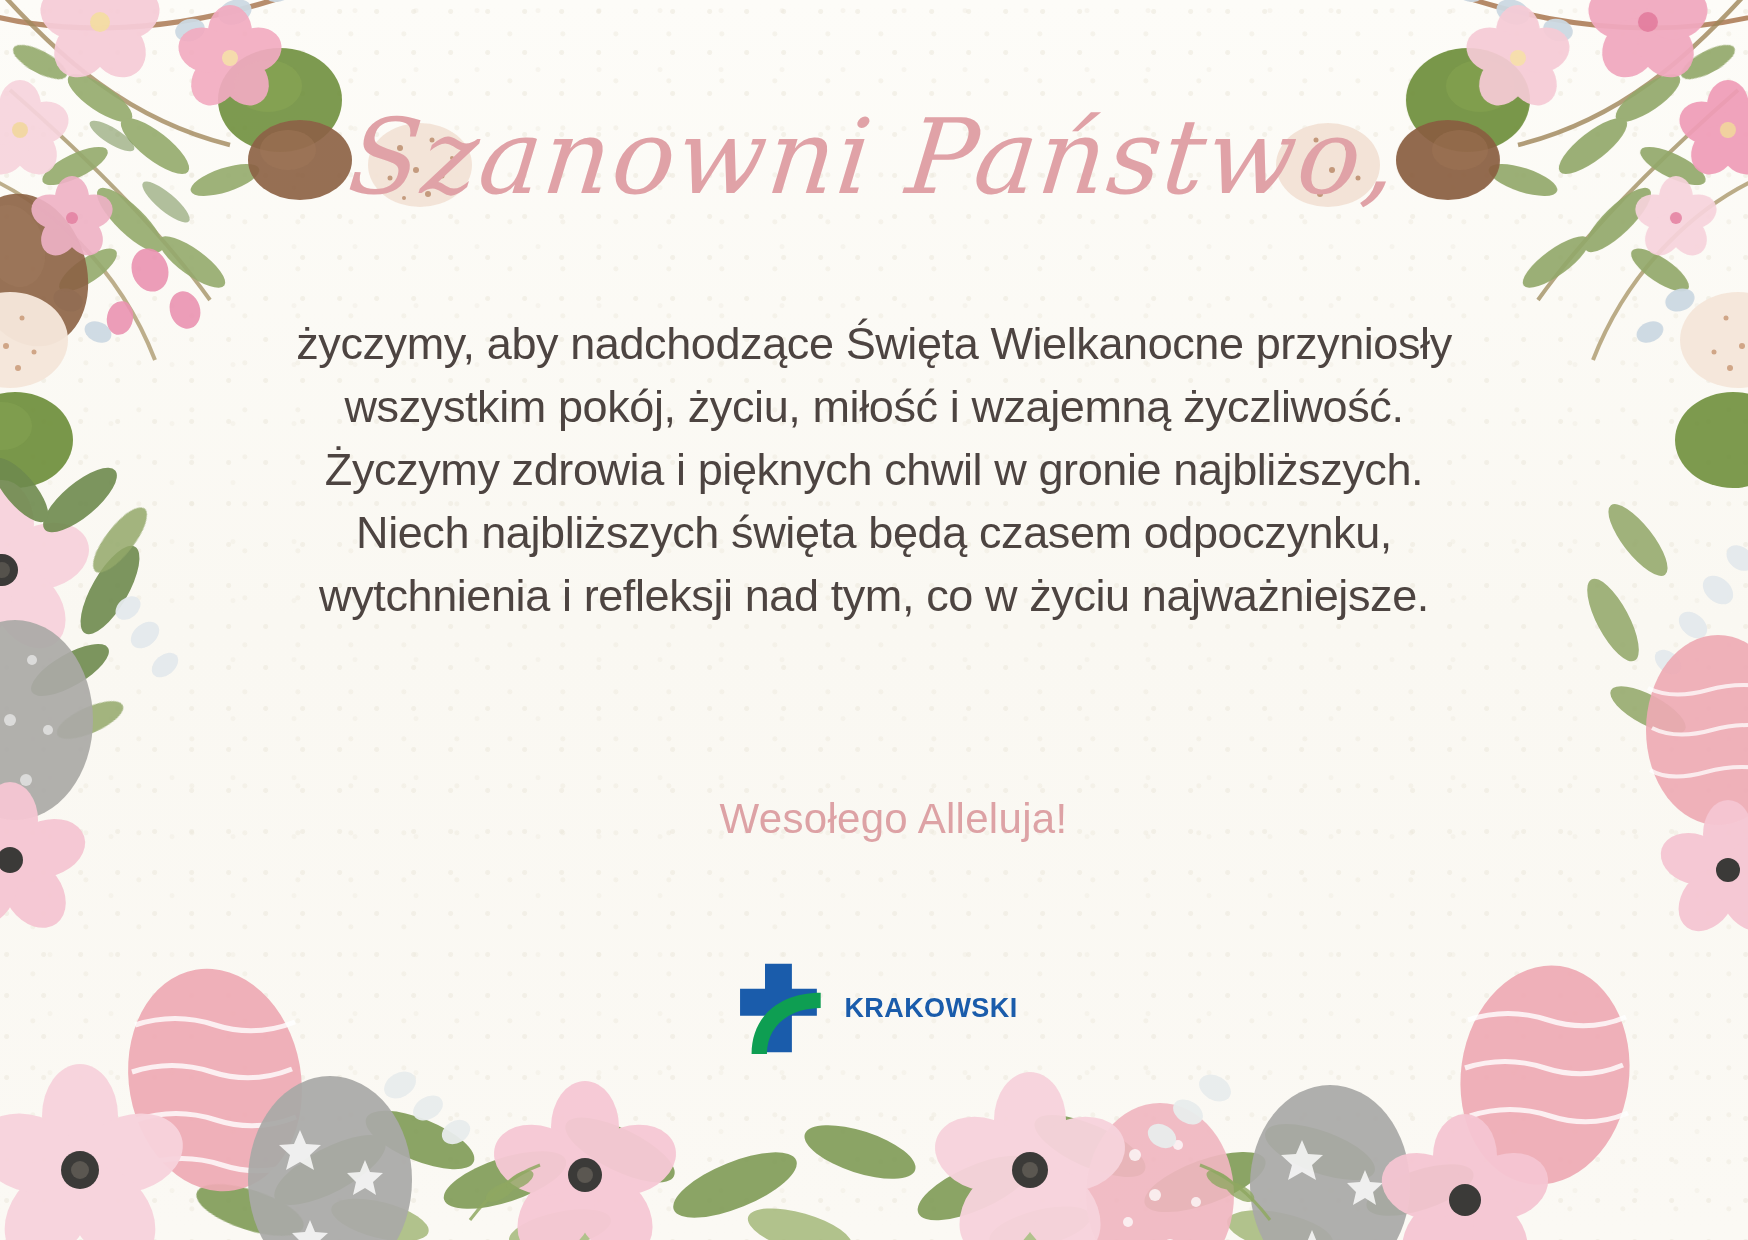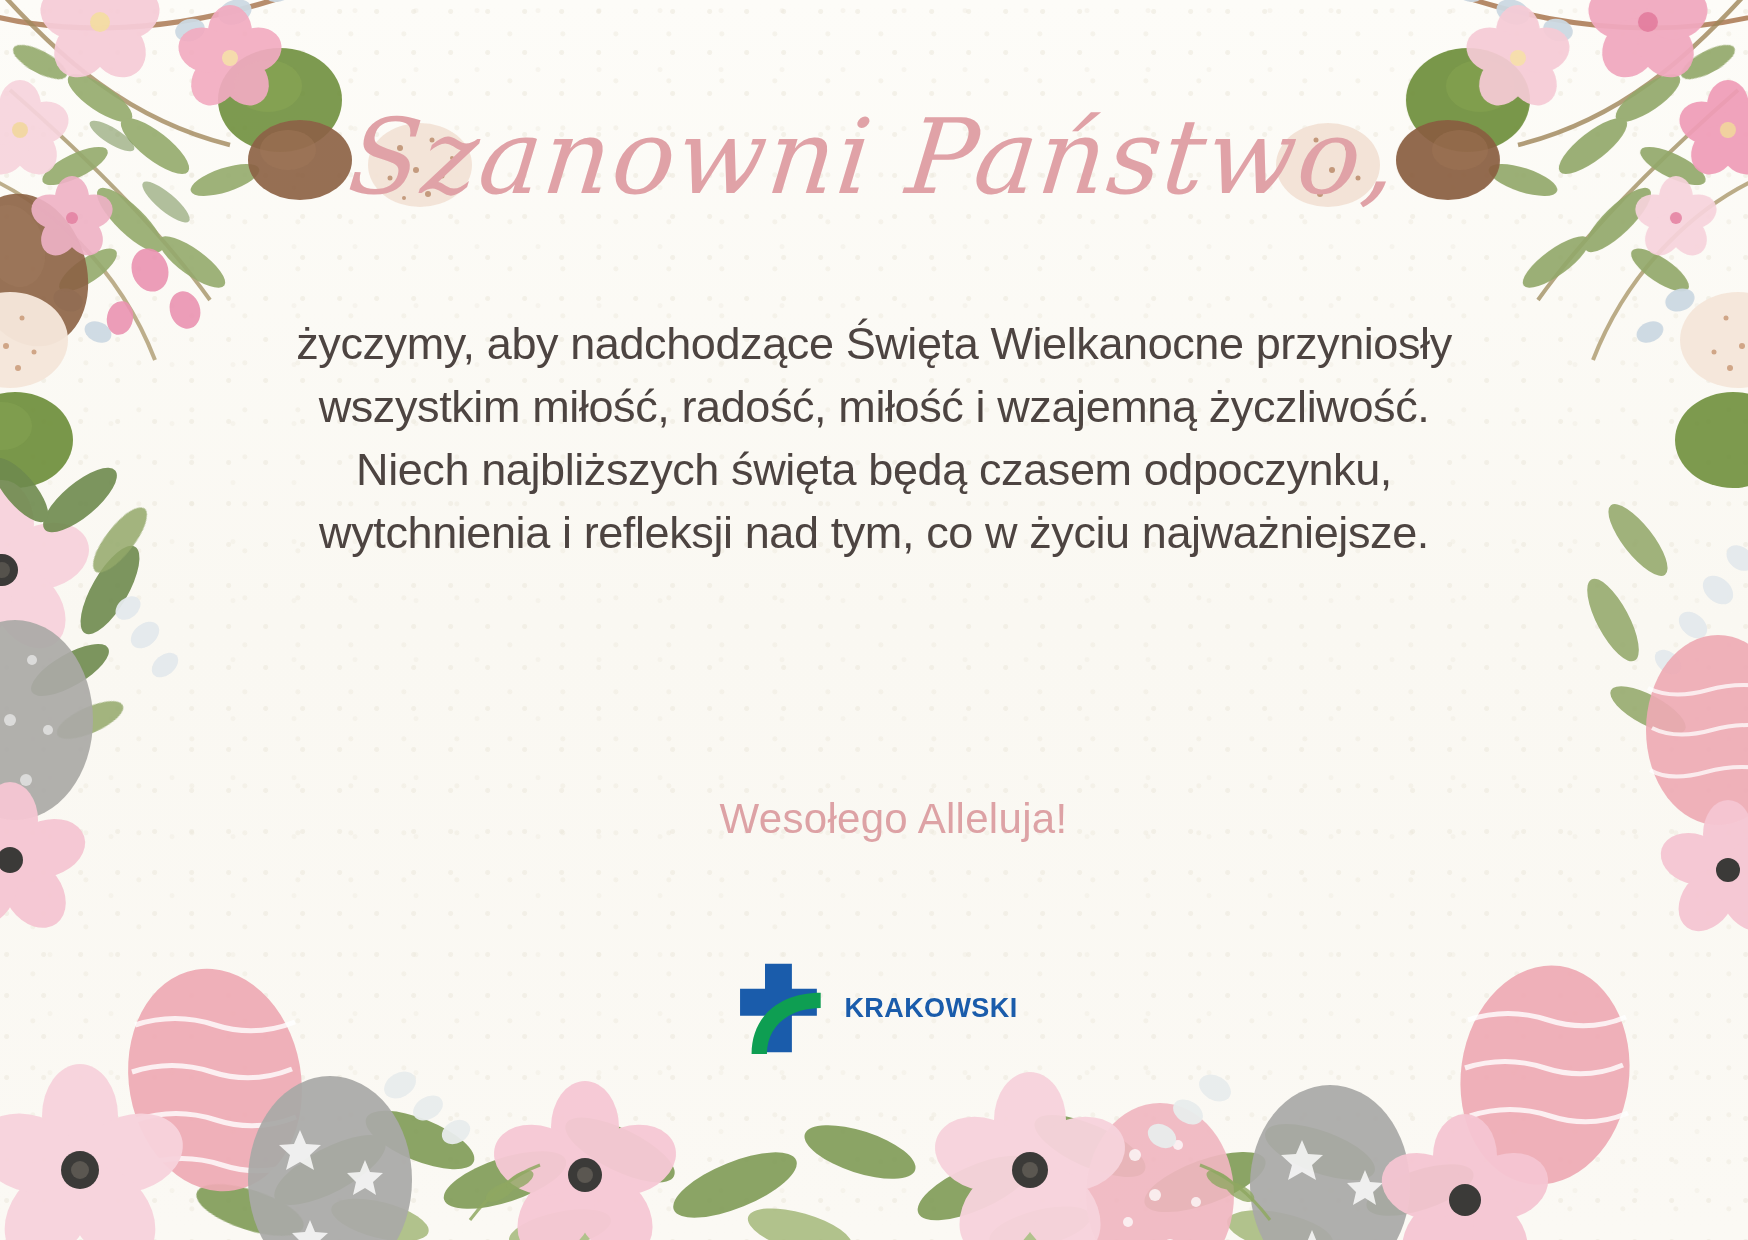--- a/index.html
+++ b/index.html
@@ -545,21 +545,22 @@
       </g>
     </svg>
   </div>
 
   <div id="content">
 
     <div id="heading">Szanowni Państwo,</div>
 
     <div id="body-text">
       <span class="line">życzymy, aby nadchodzące Święta Wielkanocne przyniosły</span>
-      <span class="line">wszystkim miłość, radość, miłość i wzajemną życzliwość.</span>
+      <span class="line">wszystkim pokój, życiu, miłość i wzajemną życzliwość.</span>
+      <span class="line">Życzymy zdrowia i pięknych chwil w gronie najbliższych.</span>
       <span class="line">Niech najbliższych święta będą czasem odpoczynku,</span>
       <span class="line">wytchnienia i refleksji nad tym, co w życiu najważniejsze.</span>
     </div>
 
     <div id="closing">Wesołego Alleluja!</div>
   </div>
 
   <div id="logo">
     <svg id="logo-mark" viewBox="0 0 100 100">
       <path d="M36 4 H64 V30 H90 V58 H64 V96 H36 V58 H10 V30 H36 Z" fill="#1a5cab"></path>

